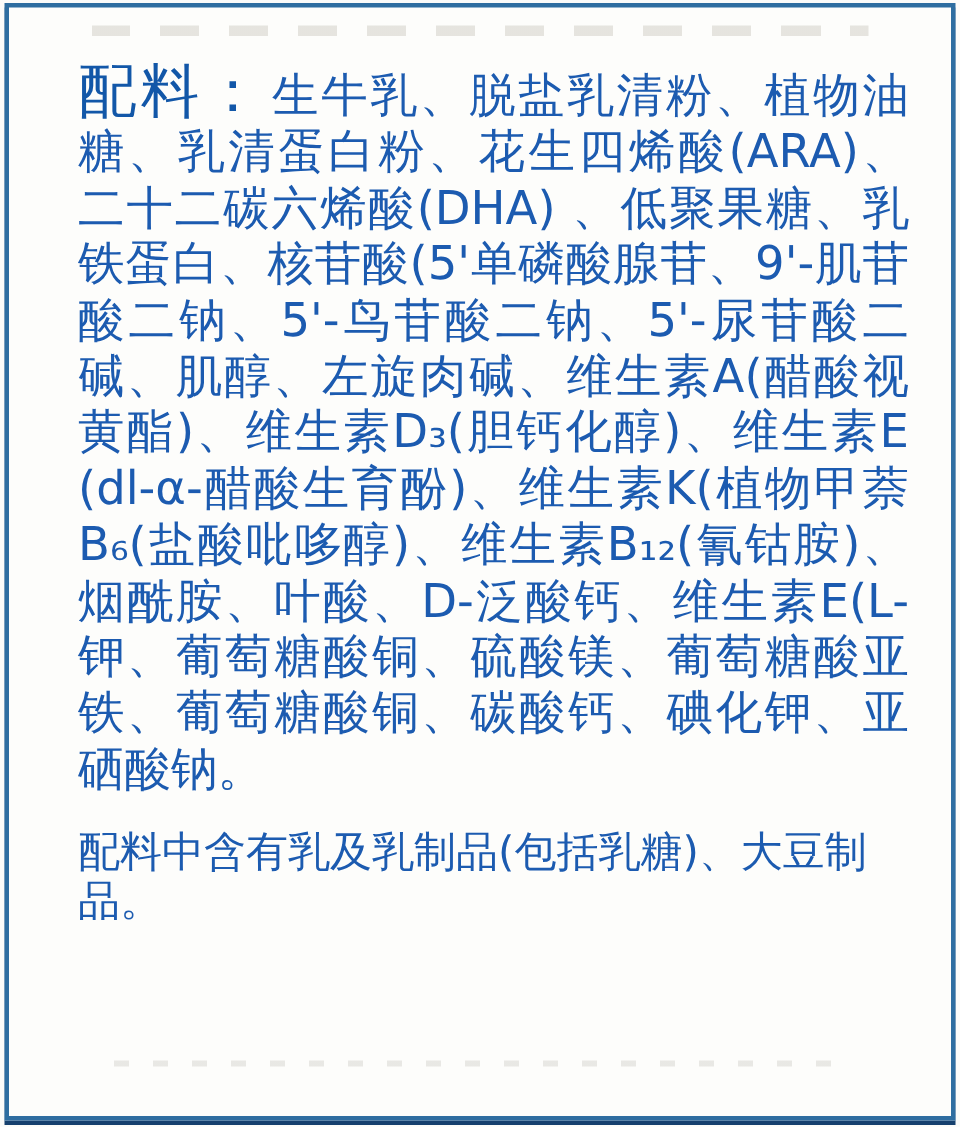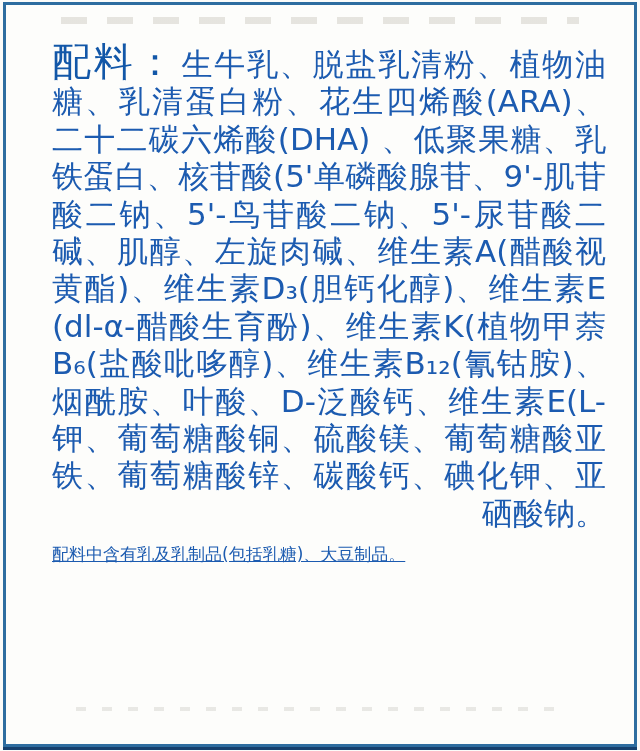--- a/index.html
+++ b/index.html
@@ -43,56 +43,55 @@
   }
   .line {
     font-size: 31px;
     line-height: 37.4px;
     color: var(--text-blue);
     text-align: justify;
     text-align-last: justify;
     white-space: normal;
   }
   .line.left {
-    text-align: right;
+    text-align: left;
     text-align-last: auto;
   }
   .heading {
     font-size: 39px;
     font-weight: normal;
     color: var(--heading-blue);
     letter-spacing: 1px;
     margin-right: 4px;
   }
   .note {
-    margin-top: 6px;
-    font-size: 17px;
+    margin-top: 19px;
+    font-size: 28px;
     line-height: 33px;
     color: var(--text-blue);
     text-align: left;
-    text-decoration: underline;
   }
 </style>
 </head>
 <body>
 
 <div class="label-panel">
   <div class="artifact-top"></div>
   <div class="text-block">
     <div id="lines">
         <div class="line"><span class="heading">配料：</span><span>生牛乳、脱盐乳清粉、植物油</span></div>
         <div class="line"><span>糖、乳清蛋白粉、花生四烯酸(ARA)、</span></div>
         <div class="line"><span>二十二碳六烯酸(DHA) 、低聚果糖、乳</span></div>
         <div class="line"><span>铁蛋白、核苷酸(5'单磷酸腺苷、9'-肌苷</span></div>
         <div class="line"><span>酸二钠、5'-鸟苷酸二钠、5'-尿苷酸二</span></div>
         <div class="line"><span>碱、肌醇、左旋肉碱、维生素A(醋酸视</span></div>
         <div class="line"><span>黄酯)、维生素D₃(胆钙化醇)、维生素E</span></div>
         <div class="line"><span>(dl-α-醋酸生育酚)、维生素K(植物甲萘</span></div>
         <div class="line"><span>B₆(盐酸吡哆醇)、维生素B₁₂(氰钴胺)、</span></div>
         <div class="line"><span>烟酰胺、叶酸、D-泛酸钙、维生素E(L-</span></div>
         <div class="line"><span>钾、葡萄糖酸铜、硫酸镁、葡萄糖酸亚</span></div>
-        <div class="line"><span>铁、葡萄糖酸锌、碳酸钙、碘化钾、亚</span></div>
+        <div class="line"><span>铁、葡萄糖酸铜、碳酸钙、碘化钾、亚</span></div>
         <div class="line left"><span>硒酸钠。</span></div>
       </div>
     <div class="note">配料中含有乳及乳制品(包括乳糖)、大豆制品。</div>
   </div>
   <div class="artifact-bottom"></div>
 </div>
 
 </body></html>

